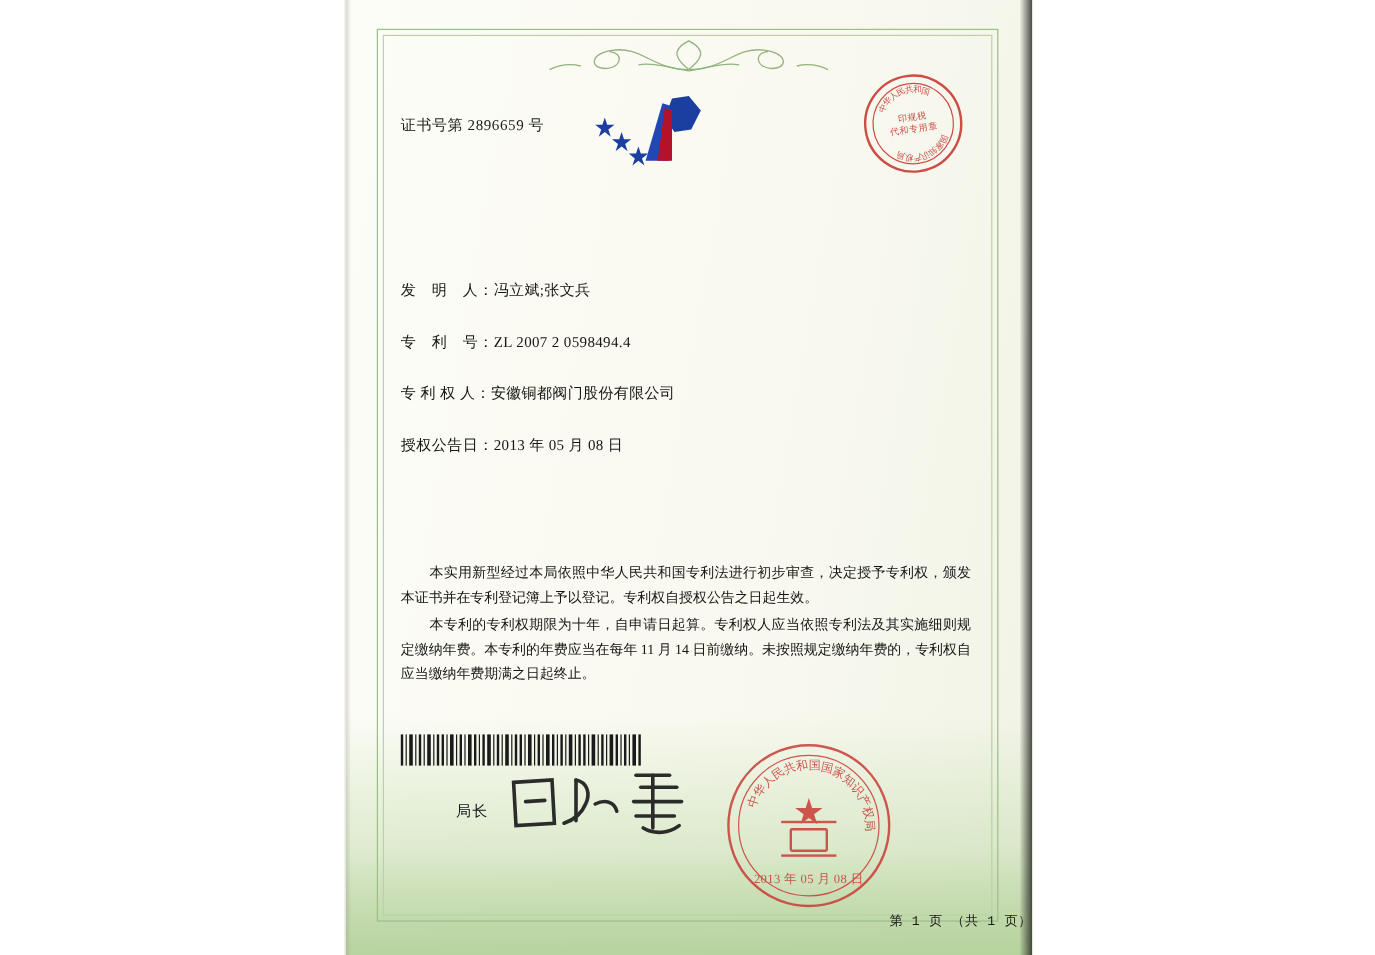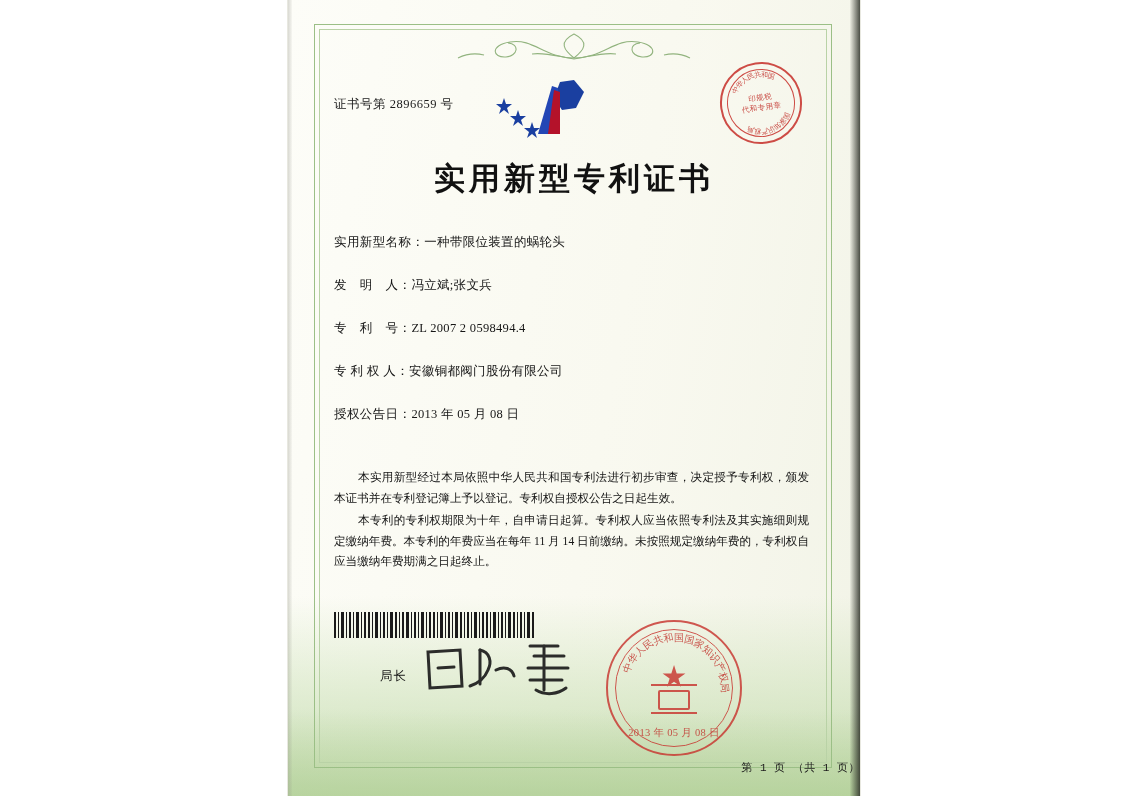--- a/index.html
+++ b/index.html
@@ -391,26 +391,22 @@
         <span style="transform:rotate(174deg) translate(0,-33px)">产</span>
         <span style="transform:rotate(188deg) translate(0,-33px)">权</span>
         <span style="transform:rotate(202deg) translate(0,-33px)">局</span>
       </div>
       <div class="ctext">
         <div>印规税</div>
         <div>代和专用章</div>
       </div>
     </div>
 
-    <div class="cert-title">实用新型专利证书</div>
 
     <div class="fields">
-      <div class="field-row">
-        <span class="lbl">实用新型名称：</span><span class="val">一种带限位装置的蜗轮头</span>
-      </div>
       <div class="field-row">
         <span class="lbl">发　明　人：</span><span class="val">冯立斌;张文兵</span>
       </div>
       <div class="field-row">
         <span class="lbl">专　利　号：</span><span class="val">ZL 2007 2 0598494.4</span>
       </div>
       <div class="field-row">
         <span class="lbl">专 利 权 人：</span><span class="val">安徽铜都阀门股份有限公司</span>
       </div>
       <div class="field-row">

